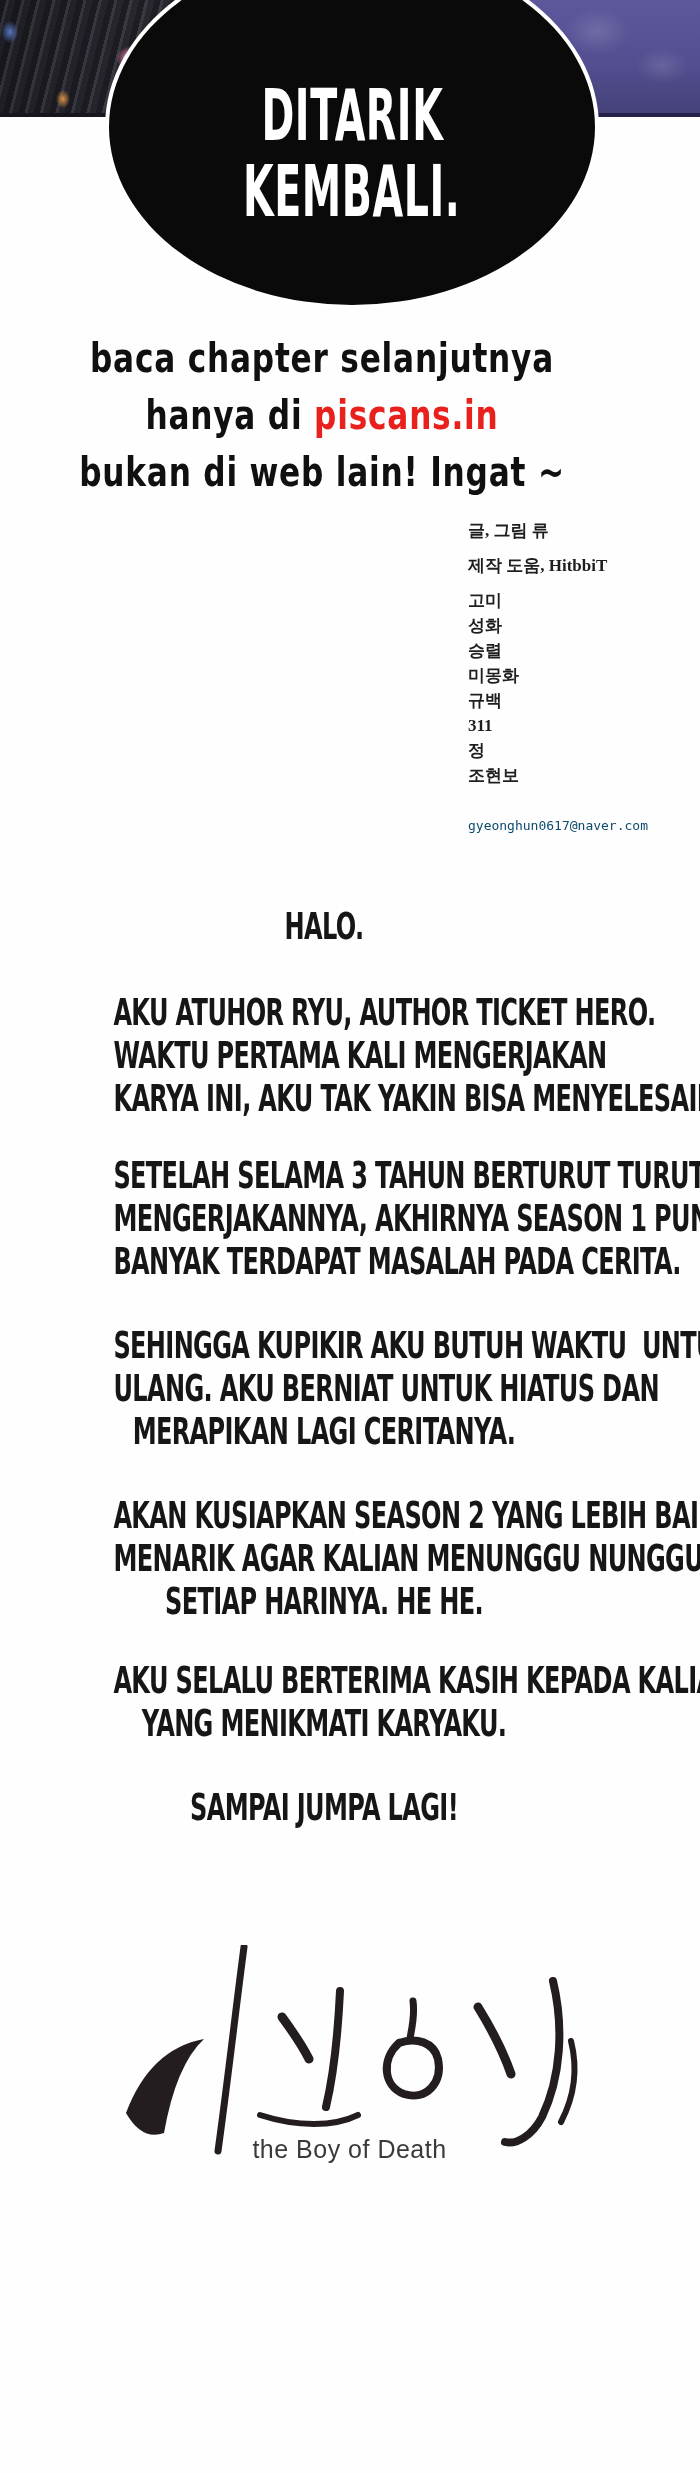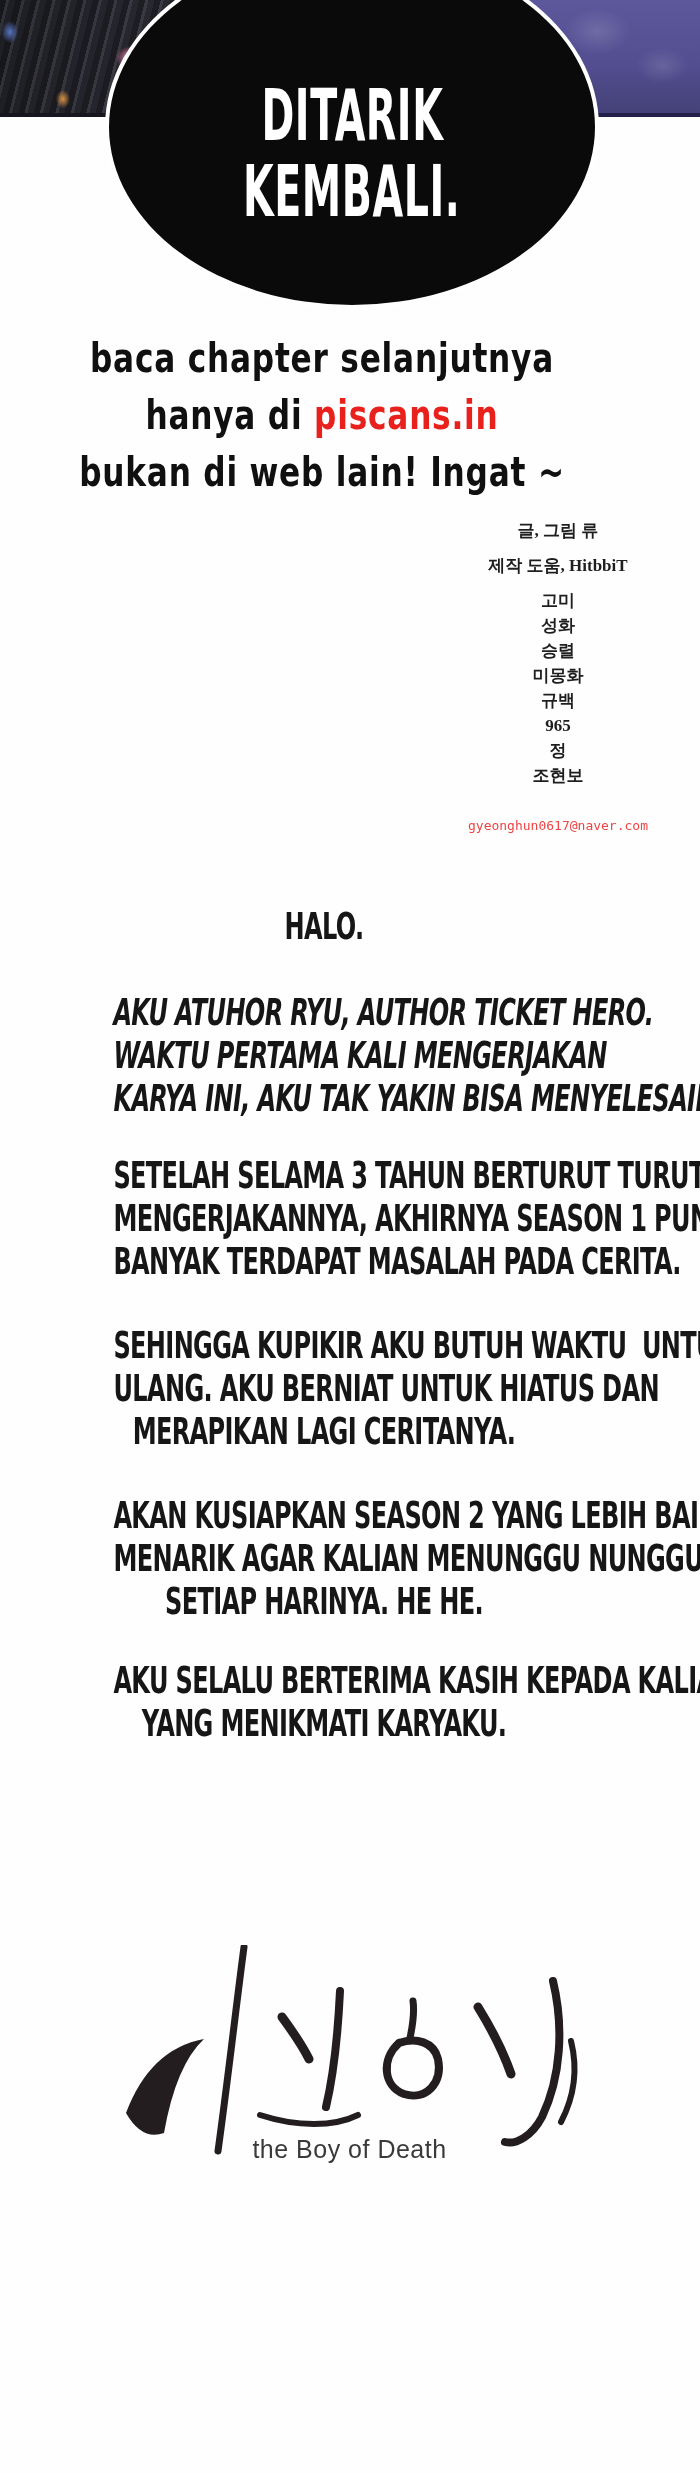--- a/index.html
+++ b/index.html
@@ -30,33 +30,33 @@
   .bubble-line{display:block;color:#ffffff;font-weight:700;font-size:72px;line-height:76px;
     letter-spacing:1px;transform:scaleX(0.55);transform-origin:50% 50%;white-space:pre;}
 
   
   .promo{position:absolute;left:0;top:330px;width:644px;text-align:center;color:#101010;}
   .promo-line{display:block;font-weight:700;font-size:40px;line-height:57px;letter-spacing:1px;
     transform:scaleX(0.78);transform-origin:50% 50%;white-space:pre;}
   .site{color:#e8211d;}
 
   
-  .credits{position:absolute;top:518px;right:52px;text-align:center;color:#1e1e1e;
+  .credits{position:absolute;top:518px;right:52px;text-align:left;color:#1e1e1e;
     font-family:"Liberation Serif",serif;font-weight:600;}
   .credit-line{font-size:17px;line-height:25px;white-space:pre;}
   .credit-gap{margin-bottom:10px;}
   .credit-email{margin-top:30px;font-family:"DejaVu Sans Mono",monospace;font-weight:400;
-    font-size:13px;color:#ef4444;letter-spacing:0;}
+    font-size:13px;color:#0c4a6e;letter-spacing:0;}
 
   
   .note{position:absolute;left:0;top:905px;width:648px;text-align:center;color:#161616;}
   .note p{margin:0;padding:0;}
   .nl{display:block;font-weight:700;font-size:37px;line-height:43px;letter-spacing:-1px;
     transform:scaleX(0.65);transform-origin:50% 50%;white-space:pre;}
-  .m2{margin-top:43px !important;font-style:italic;} .m3{margin-top:34px !important;} .m4{margin-top:41px !important;}
+  .m2{margin-top:43px !important;} .m3{margin-top:34px !important;} .m4{margin-top:41px !important;}
   .m5{margin-top:41px !important;} .m6{margin-top:36px !important;} .m7{margin-top:41px !important;}
 
   
   .logo{position:absolute;left:0;top:1945px;width:637px;text-align:center;}
   .logo svg{display:block;margin:0 auto;transform:translateX(33px);}
   .logo-en{margin-top:-50px;transform:translateX(31px);font-family:"Liberation Sans",sans-serif;
     font-size:25px;color:#3a3a3a;letter-spacing:0.5px;}
   .sr{position:absolute;width:1px;height:1px;overflow:hidden;opacity:0;}
 </style>
 </head>
@@ -80,21 +80,21 @@
   </section>
 
   <aside class="credits">
     <div class="credit-line credit-gap">글, 그림 류</div>
     <div class="credit-line credit-gap">제작 도움, HitbbiT</div>
     <div class="credit-line">고미</div>
     <div class="credit-line">성화</div>
     <div class="credit-line">승렬</div>
     <div class="credit-line">미몽화</div>
     <div class="credit-line">규백</div>
-    <div class="credit-line">965</div>
+    <div class="credit-line">311</div>
     <div class="credit-line">정</div>
     <div class="credit-line">조현보</div>
     <div class="credit-email">gyeonghun0617@naver.com</div>
   </aside>
 
   <section class="note">
     <p>
       <span class="nl">HALO.</span>
     </p>
     <p class="m2">
@@ -114,20 +114,23 @@
     </p>
     <p class="m5">
       <span class="nl">AKAN KUSIAPKAN SEASON 2 YANG LEBIH BAIK DAN</span>
       <span class="nl">MENARIK AGAR KALIAN MENUNGGU NUNGGU</span>
       <span class="nl">SETIAP HARINYA. HE HE.</span>
     </p>
     <p class="m6">
       <span class="nl">AKU SELALU BERTERIMA KASIH KEPADA KALIAN</span>
       <span class="nl">YANG MENIKMATI KARYAKU.</span>
     </p>
+    <p class="m7">
+      <span class="nl">SAMPAI JUMPA LAGI!</span>
+    </p>
   </section>
 
   <footer class="logo">
     <svg width="480" height="240" viewBox="0 0 480 240" fill="none" stroke="#241d20" stroke-linecap="round">
       <path d="M14,168 Q38,104 92,94 Q64,120 52,188 Q30,196 14,168 Z" fill="#241d20" stroke="none"></path>
       <path d="M132,2 C124,62 116,134 106,206" stroke-width="7"></path>
       <path d="M170,72 C181,87 191,102 197,114" stroke-width="9"></path>
       <path d="M228,46 C226,88 222,128 214,162" stroke-width="8"></path>
       <path d="M148,170 C185,182 222,182 246,170" stroke-width="6"></path>
       <path d="M287,98 C269,114 271,141 292,149 C314,156 331,138 326,114 C322,97 304,92 287,98" stroke-width="8"></path>

